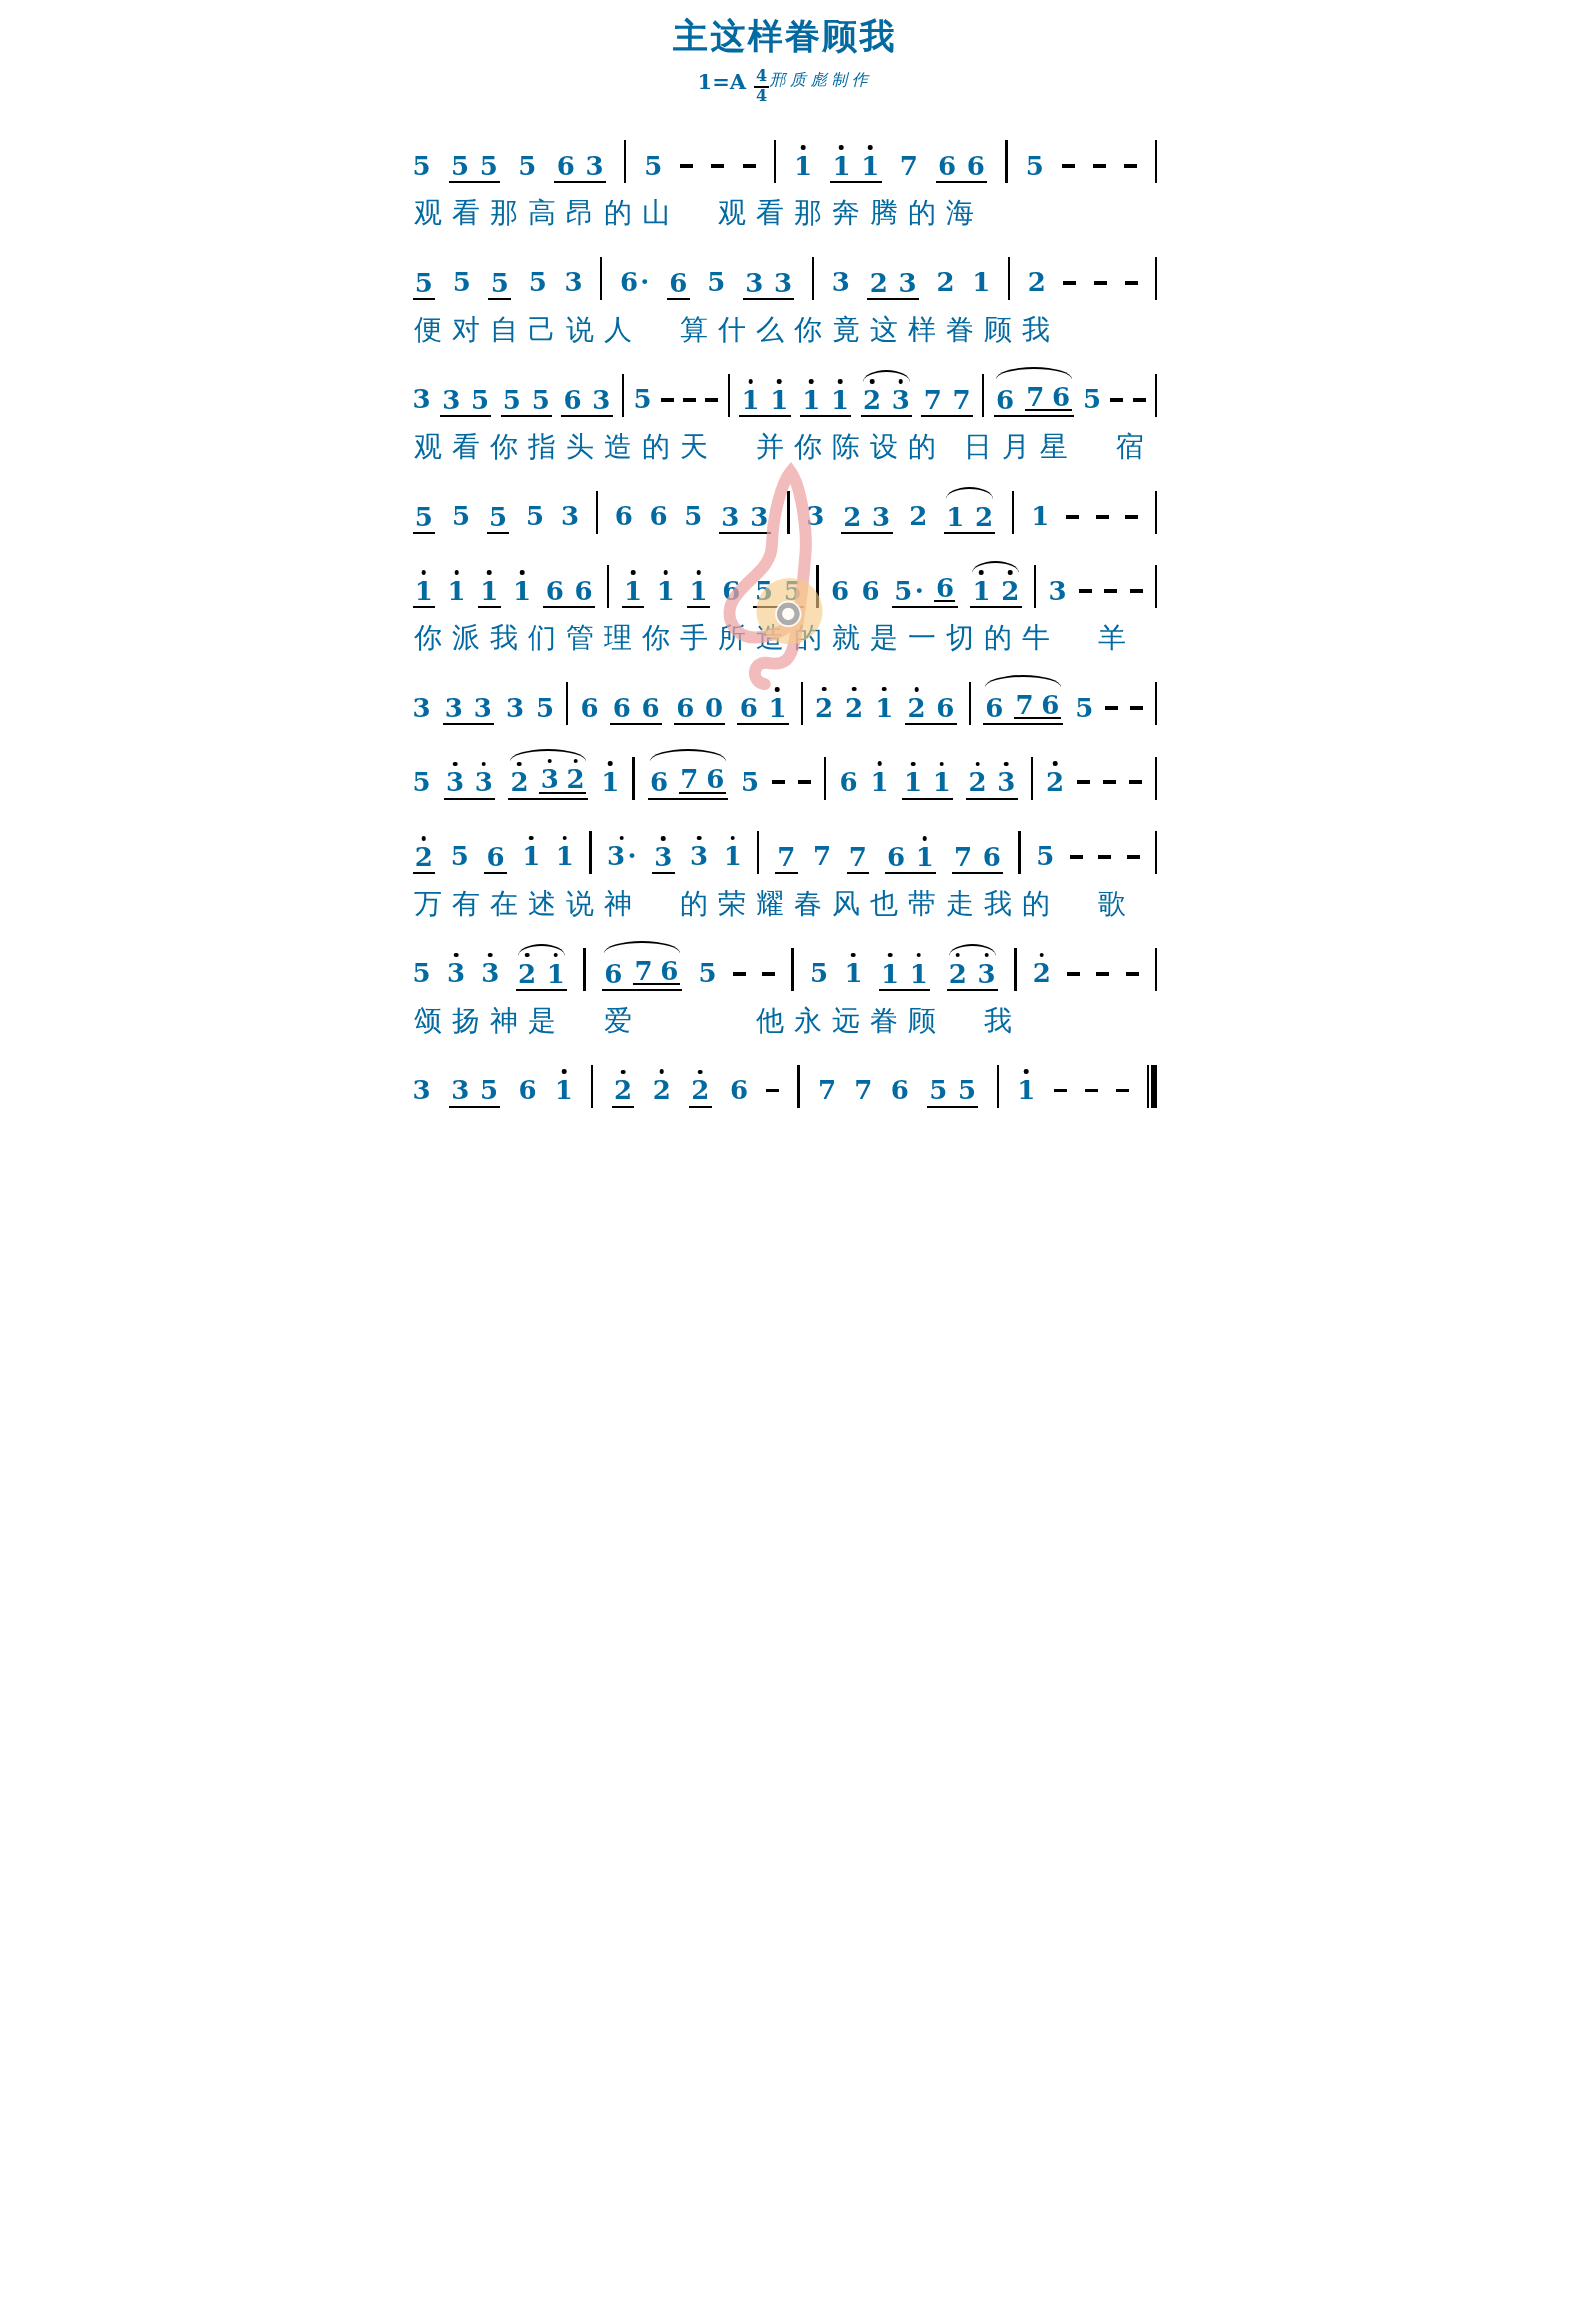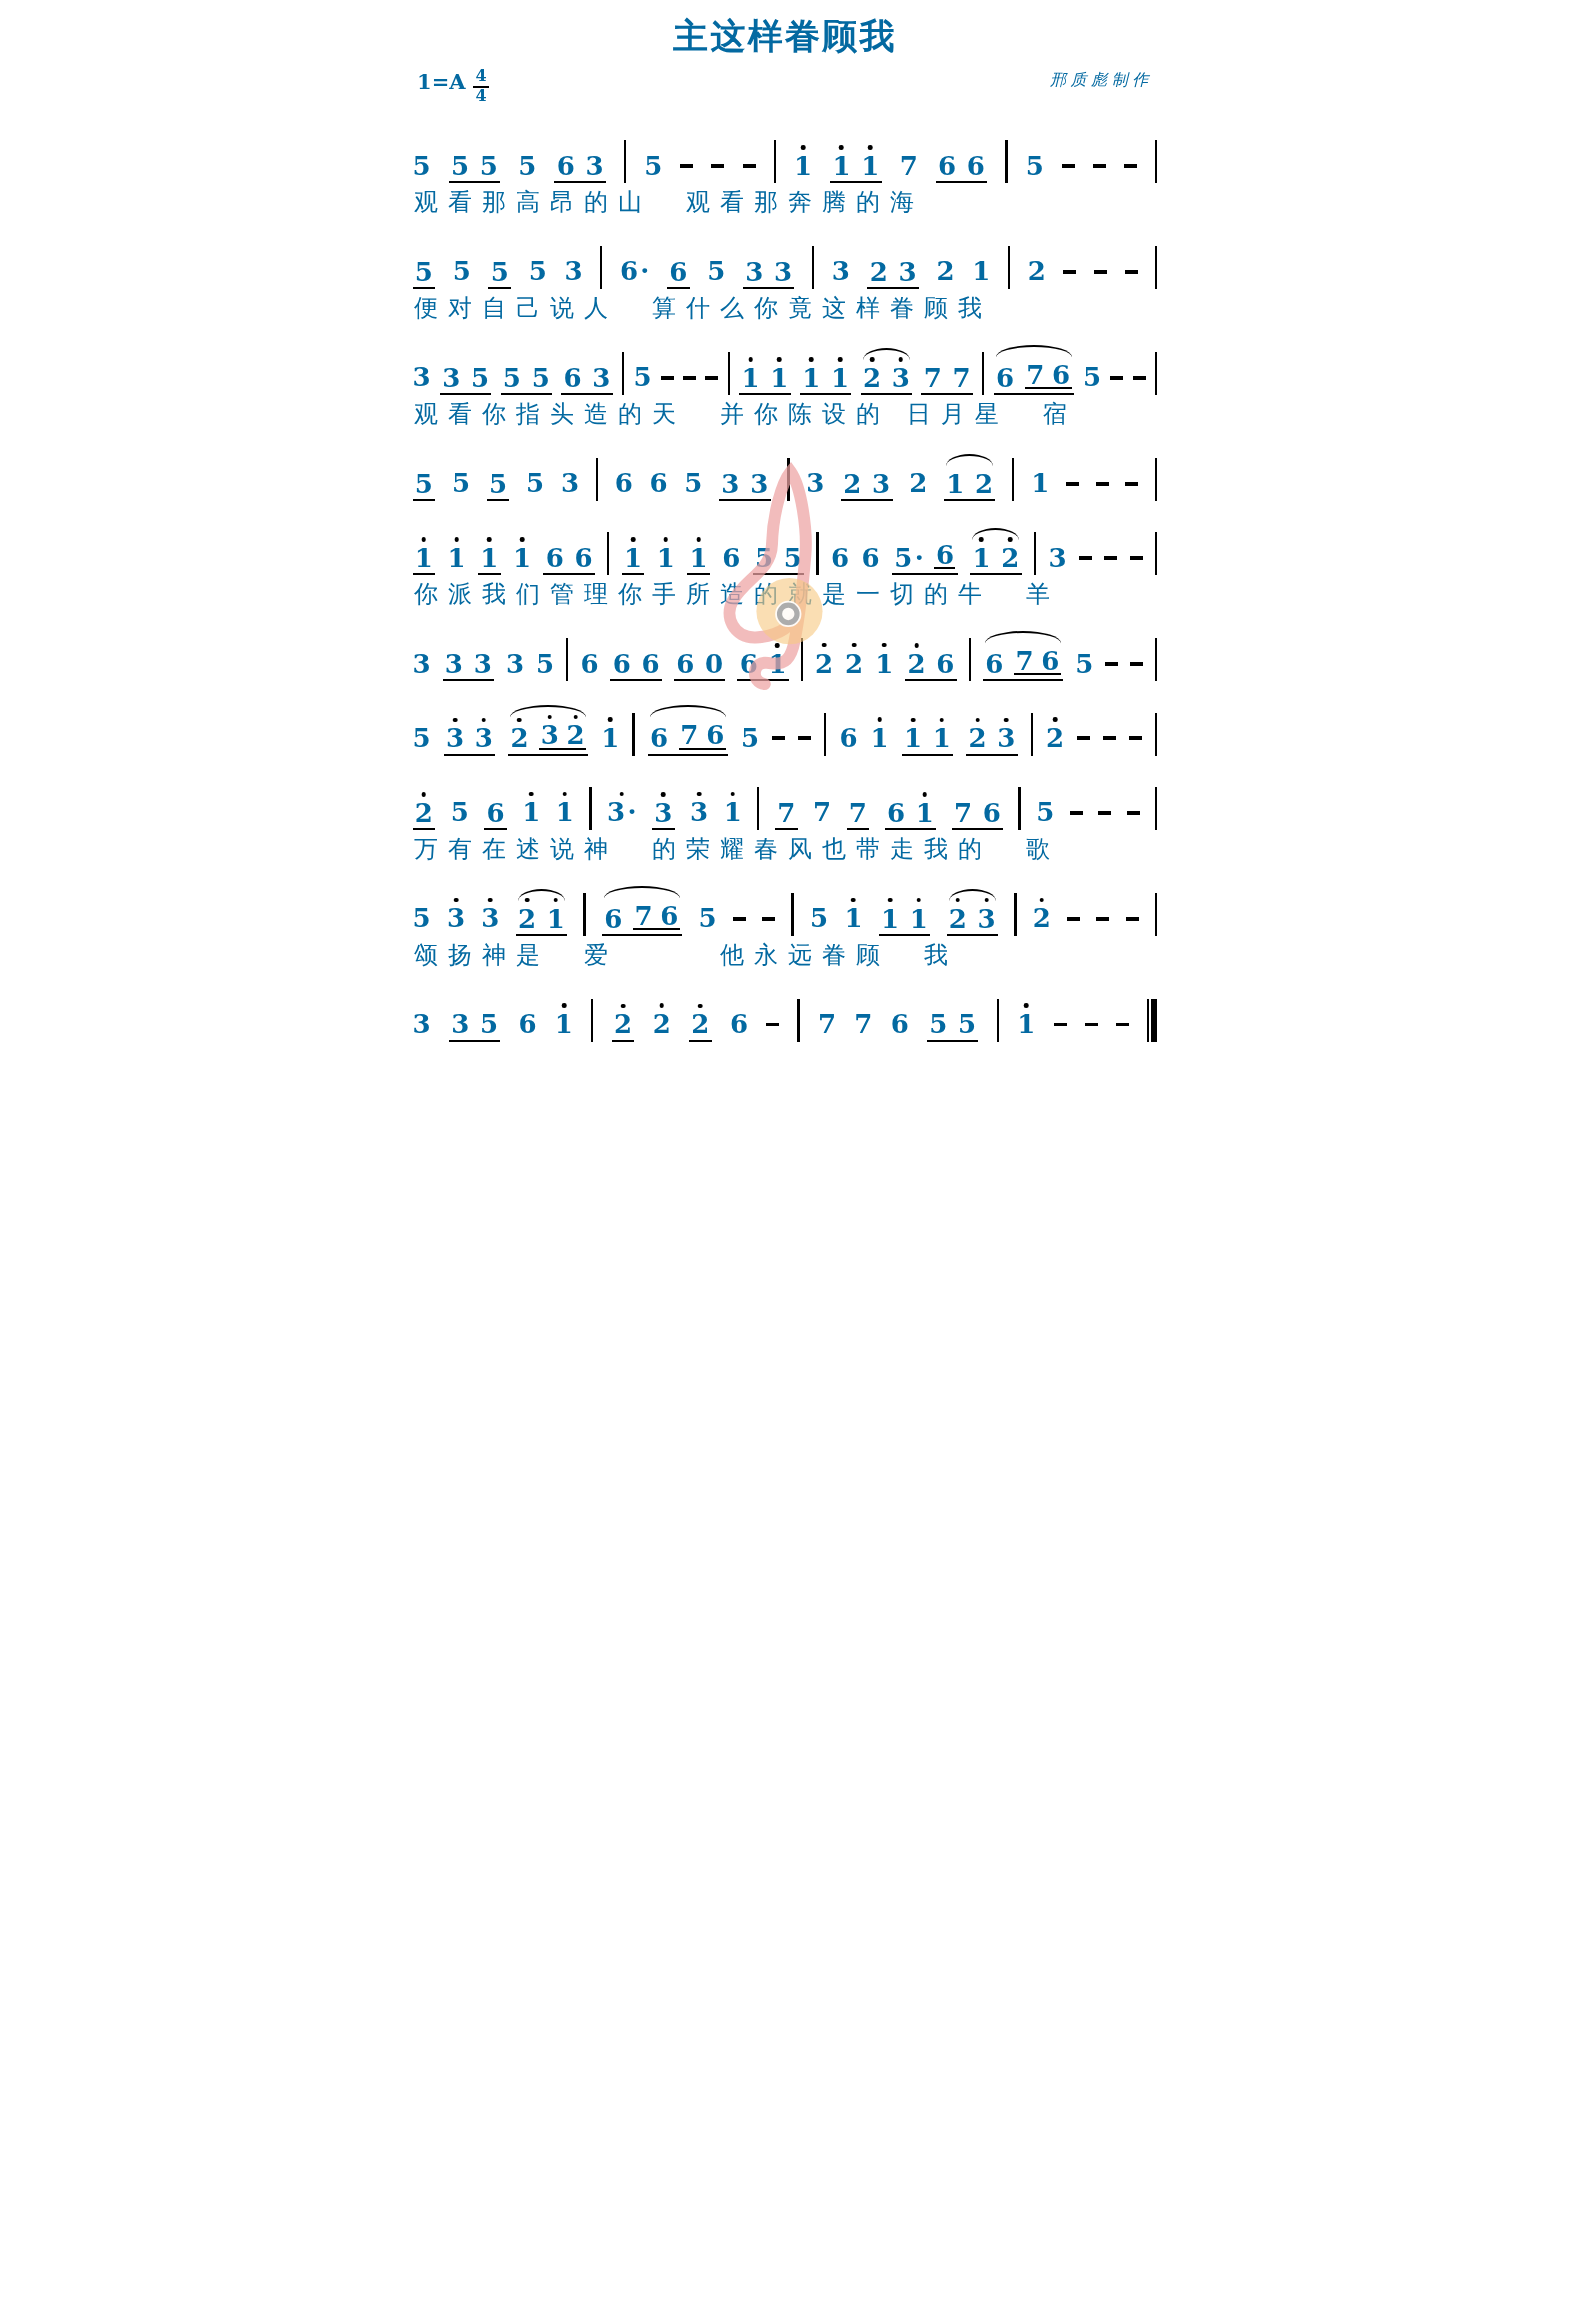--- a/index.html
+++ b/index.html
@@ -17,21 +17,21 @@
   .title{
     text-align:center;
     font-size:35px;
     font-weight:bold;
     letter-spacing:2.3px;
     padding-top:17px;
     line-height:1.1;
   }
   .keyrow{
     display:flex;
-    justify-content:space-between;
+    justify-content:center;
     align-items:flex-start;
     margin:14px 4.6px 4.6px 4.6px;
     height:40px;
   }
   .keysig{
     display:flex;
     align-items:flex-start;
     gap:7.7px;
     font-family:"DejaVu Serif", serif;
     font-weight:bold;
@@ -132,24 +132,24 @@
     background:#000;
   }
   .endbar{
     display:inline-block;
     width:10px;height:43px;
     border-left:2.3px solid #000;
     border-right:6.1px solid #000;
     box-sizing:border-box;
   }
   .lyrics{
-    font-size:24px;
+    font-size:28px;
     letter-spacing:10px;
     line-height:24.5px;
-    margin-top:7px;
+    margin-top:18px;
     padding-left:1.5px;
     white-space:pre-wrap;
   }
   .watermark{
     position:absolute;
     left:328px;top:459px;
     width:129px;height:239px;
     pointer-events:none;
   }
 </style>

